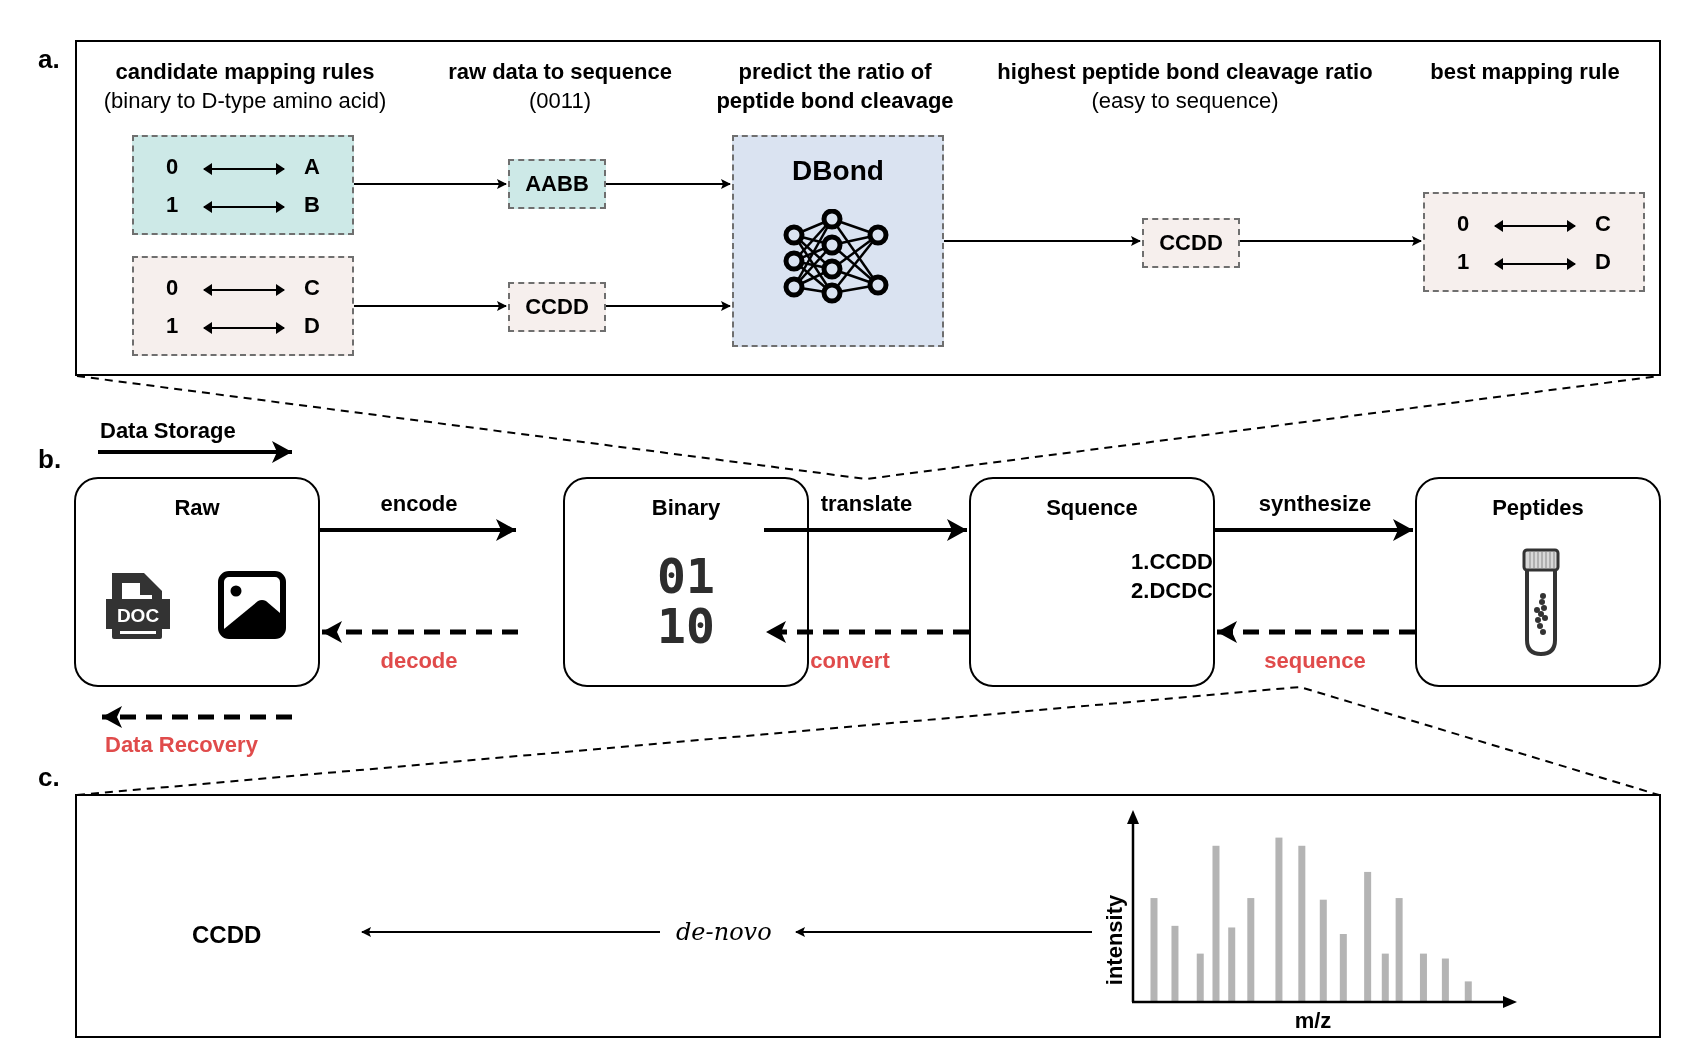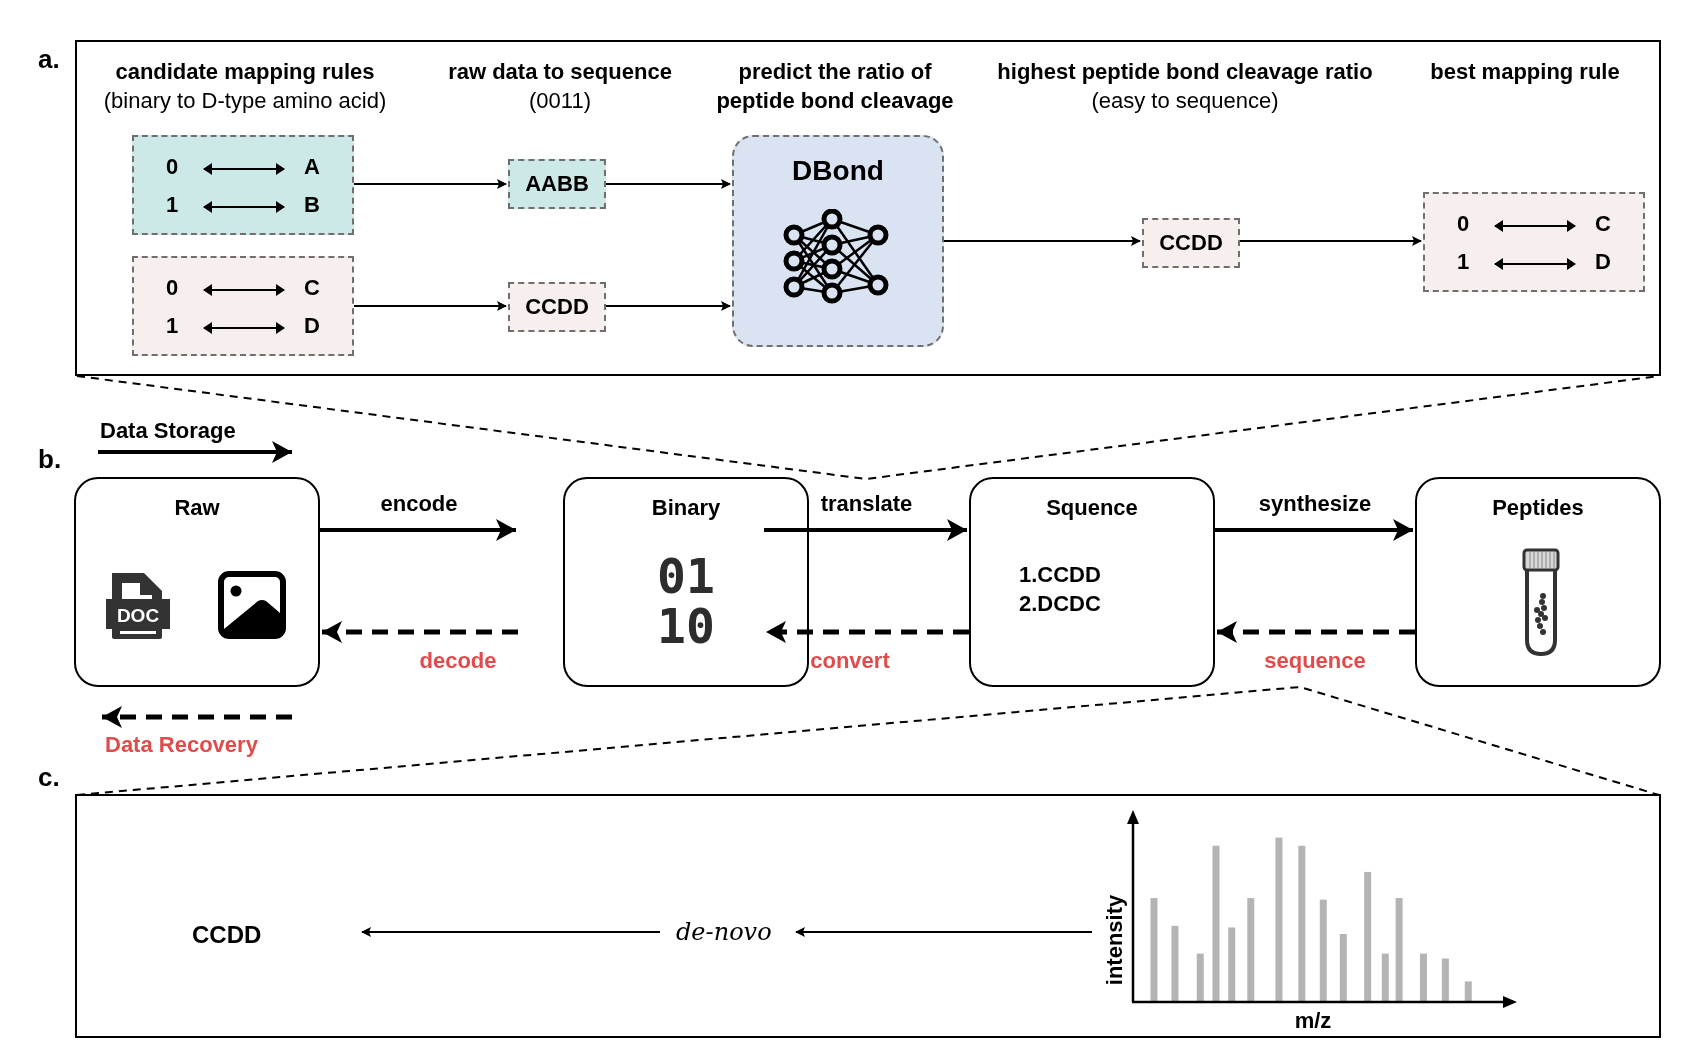--- a/index.html
+++ b/index.html
@@ -6,21 +6,21 @@
   body { width:1686px; height:1052px; position:relative; overflow:hidden;
          font-family:"Liberation Sans", sans-serif; color:#000; }
   .abs { position:absolute; }
   .panel-letter { position:absolute; font-weight:bold; font-size:26px; }
   .hdr { position:absolute; text-align:center; font-size:22px; line-height:29px; white-space:nowrap; }
   .hdr .t { font-weight:bold; display:block; }
   .hdr .s { display:block; }
   .dbox { position:absolute; border:2px dashed #6f6f6f; box-sizing:border-box; }
   .teal { background:#cde9e7; }
   .pink { background:#f6efed; }
-  .blue { background:#dae3f1;border-radius:21px; }
+  .blue { background:#dae3f1; }
   .maprow { position:absolute; left:0; right:0; height:30px; font-weight:bold; font-size:22px; }
   .maprow .l { position:absolute; left:32px; top:0; }
   .maprow .r { position:absolute; right:32px; top:0; }
   .maprow .arr { position:absolute; left:70px; right:68px; top:14px; height:2px; background:#000; }
   .maprow .arr:before { content:""; position:absolute; left:-1px; top:-5px; border-right:9px solid #000; border-top:6px solid transparent; border-bottom:6px solid transparent; }
   .maprow .arr:after { content:""; position:absolute; right:-1px; top:-5px; border-left:9px solid #000; border-top:6px solid transparent; border-bottom:6px solid transparent; }
   .seqbox { font-weight:bold; font-size:22px; display:flex; align-items:center; justify-content:center; }
   .stage { position:absolute; border:2px solid #000; border-radius:24px; box-sizing:border-box; background:#fff; }
   .stage .title { position:absolute; left:0; right:0; top:16px; text-align:center; font-weight:bold; font-size:22px; }
   .elabel { position:absolute; font-weight:bold; font-size:22px; text-align:center; white-space:nowrap; }
@@ -159,21 +159,21 @@
 <div class="stage" style="left:518px;top:477px;width:246px;height:210px;margin-left:45px;">
   <div class="title">Binary</div>
   <div style="position:absolute;left:0;right:0;top:72px;text-align:center;font-family:'DejaVu Sans Mono',monospace;font-weight:bold;font-size:48px;line-height:50px;color:#2d2d2d;">
     <div>01</div>
     <div>10</div>
   </div>
 </div>
 
 <div class="stage" style="left:969px;top:477px;width:246px;height:210px;">
   <div class="title">Squence</div>
-  <div style="position:absolute;left:0;right:0;top:81px;text-align:left;font-weight:bold;font-size:22px;line-height:29px;padding-left:48px;">
+  <div style="position:absolute;left:0;right:0;top:68px;text-align:right;font-weight:bold;font-size:22px;line-height:29px;padding-left:48px;">
     <div>1.CCDD</div>
     <div>2.DCDC</div>
   </div>
 </div>
 
 <div class="stage" style="left:1415px;top:477px;width:246px;height:210px;">
   <div class="title">Peptides</div>
   <svg style="position:absolute;left:104px;top:69px;" width="40" height="110" viewBox="0 0 40 110">
     <rect x="3" y="2" width="34" height="20" rx="3" fill="#d8d8d8" stroke="#333" stroke-width="3"></rect>
     <g stroke="#888" stroke-width="1">
@@ -196,21 +196,21 @@
         <circle cx="17" cy="72" r="3"></circle>
         <circle cx="19" cy="78" r="3"></circle>
         <circle cx="22" cy="84" r="3"></circle>
     </g>
   </svg>
 </div>
 
 <div class="elabel" style="left:320px;top:491px;width:198px;">encode</div>
 <div class="elabel" style="left:764px;top:491px;width:205px;">translate</div>
 <div class="elabel" style="left:1215px;top:491px;width:200px;">synthesize</div>
-<div class="elabel red" style="left:320px;top:648px;width:198px;padding-left:39px;">decode</div>
+<div class="elabel red" style="left:320px;top:648px;width:198px;">decode</div>
 <div class="elabel red" style="left:764px;top:648px;width:172px;">convert</div>
 <div class="elabel red" style="left:1215px;top:648px;width:200px;">sequence</div>
 
 <div class="panel-letter" style="left:38px;top:762px;">c.</div>
 <div class="abs" style="left:75px;top:794px;width:1586px;height:244px;border:2px solid #000;box-sizing:border-box;"></div>
 <div class="abs" style="left:192px;top:921px;font-weight:bold;font-size:24px;">CCDD</div>
 <div class="abs" style="left:676px;top:918px;font-family:'DejaVu Serif',serif;font-style:italic;font-size:24px;">de-novo</div>
 
 <svg class="overlay" width="1686" height="1052">
   <defs>

